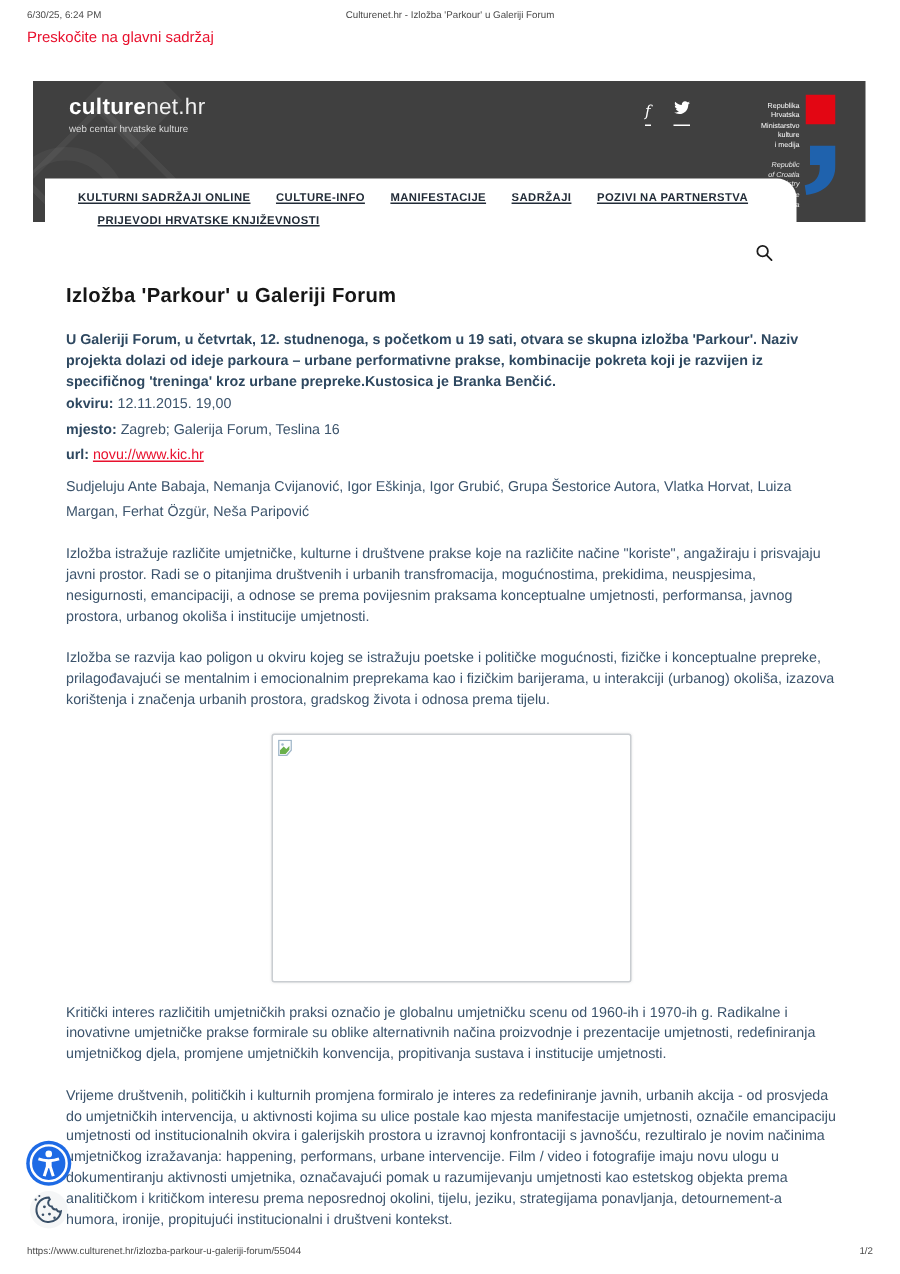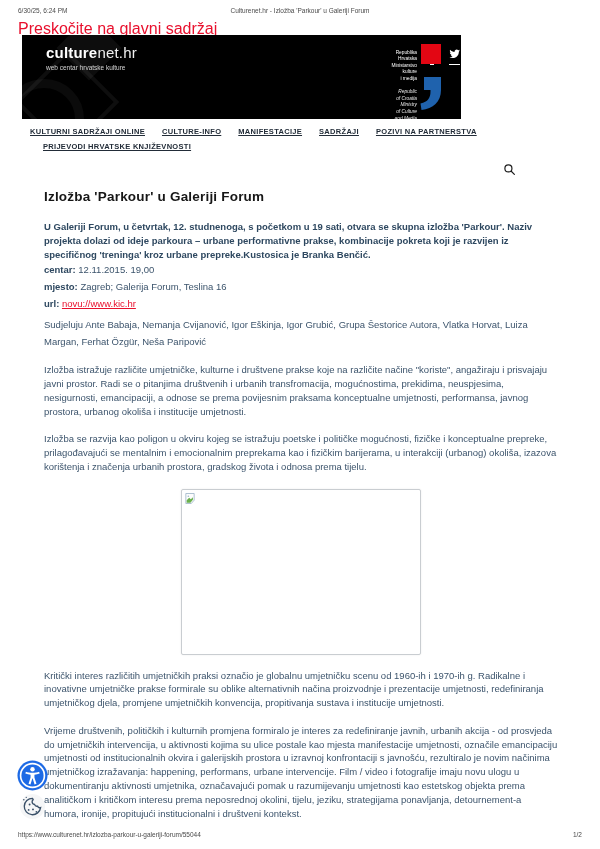--- a/index.html
+++ b/index.html
@@ -8,43 +8,43 @@
   .page { position:relative; width:600px; height:849px; background:#fff; overflow:hidden; margin:0 auto; }
 
   
   .print-header { position:absolute; top:7px; left:18px; right:18px; height:10px; font-size:6.5px; color:#4a4a4a; }
   .print-header .ph-date { position:absolute; left:0; top:0; }
   .print-header .ph-title { position:absolute; left:50%; transform:translateX(-50%); top:0; white-space:nowrap; }
   .print-footer { position:absolute; top:831px; left:18px; right:18px; font-size:6.5px; color:#4a4a4a; }
   .print-footer .pf-url { position:absolute; left:0; top:0; }
   .print-footer .pf-page { position:absolute; right:0; top:0; }
 
-  .skip-link { position:absolute; top:20px; left:18px; font-size:16px; color:#e8102d; cursor:pointer; }
-
-  
-  .site-header { position:absolute; top:35px; left:22px; width:439px; height:94px; background:#000000; overflow:hidden; }
+  .skip-link { position:absolute; top:20px; left:18px; font-size:10px; color:#e8102d; cursor:pointer; }
+
+  
+  .site-header { position:absolute; top:54px; left:22px; width:555px; height:94px; background:#404040; overflow:hidden; }
   .wm-diamond { position:absolute; left:44px; top:-10px; width:46px; height:46px; background:rgba(255,255,255,0.05); transform:rotate(45deg); }
   .wm-diamond2 { position:absolute; left:8px; top:30px; width:74px; height:74px; border:4px solid rgba(255,255,255,0.055); transform:rotate(45deg); }
   .wm-curve { position:absolute; left:-18px; top:44px; width:80px; height:80px; border:9px solid rgba(255,255,255,0.045); border-radius:50%; }
   .logo-block { position:absolute; left:24px; top:9px; }
   .logo-line { font-size:15px; color:#fff; letter-spacing:0.2px; }
   .logo-bold { font-weight:bold; }
   .logo-light { font-weight:normal; color:#f0f0f0; }
   .logo-tagline { margin-top:3px; font-size:6.5px; color:#d6d6d6; }
   .social { position:absolute; left:408px; top:10px; display:flex; gap:15px; }
   .social-link { display:inline-block; text-align:center; border-bottom:1px solid #fff; padding-bottom:1px; cursor:pointer; }
   .fb-glyph { font-family:"DejaVu Serif", serif; font-style:italic; font-size:10px; color:#fff; line-height:10px; }
   .ministry-text { position:absolute; right:44px; top:8px; text-align:right; color:#fff; font-size:4.8px; line-height:6.6px; white-space:pre-line; }
   .ministry-text .en { font-style:italic; color:#e9e9e9; }
   .ministry-marks { position:absolute; right:20px; top:9px; width:21px; }
   .mark-red { width:20px; height:20px; margin-left:1px; }
   .mark-comma { margin-top:9px; display:block; }
 
   
-  .nav-panel { position:absolute; top:119px; left:8px; width:501px; background:#fff; border-top-right-radius:13px; padding:8px 20px 5px 22px; }
+  .nav-panel { position:absolute; top:119px; left:30px; width:501px; background:#fff; border-top-right-radius:13px; padding:8px 20px 5px 22px; }
   .nav-list { display:flex; flex-wrap:wrap; column-gap:17px; row-gap:6px; }
   .nav-link { font-size:7.5px; font-weight:bold; letter-spacing:0.3px; color:#222c38; text-decoration:underline; white-space:nowrap; cursor:pointer; }
   .nav-link.indent { margin-left:13px; }
 
   
   .breadcrumb { position:absolute; top:167px; left:44px; font-size:8.5px; color:#6e6e6e; }
   .crumb { text-decoration:underline; cursor:pointer; color:#6e6e6e; }
   .crumb-sep { margin:0 3px; text-decoration:none; }
   .search-btn { position:absolute; top:162px; left:503px; width:16px; height:16px; cursor:pointer; }
 
@@ -138,21 +138,21 @@
         <circle cx="10" cy="10" r="6.5"></circle>
         <line x1="15.2" y1="15.2" x2="21" y2="21"></line>
       </svg>
   </div>
 
   <div class="article">
     <h1 class="article-title">Izložba 'Parkour' u Galeriji Forum</h1>
     <p class="intro">U Galeriji Forum, u četvrtak, 12. studnenoga, s početkom u 19 sati, otvara se skupna izložba 'Parkour'. Naziv projekta dolazi od ideje parkoura – urbane performativne prakse, kombinacije pokreta koji je razvijen iz specifičnog 'treninga' kroz urbane prepreke.Kustosica je Branka Benčić.</p>
 
     <div class="meta-row">
-      <span class="meta-label">centar:</span>
+      <span class="meta-label">okviru:</span>
       <span>12.11.2015. 19,00</span>
     </div>
     <div class="meta-row">
       <span class="meta-label">mjesto:</span>
       <span>Zagreb; Galerija Forum, Teslina 16</span>
     </div>
     <div class="meta-row">
       <span class="meta-label">url:</span>
       <a class="red-link">novu://www.kic.hr</a>
     </div>

